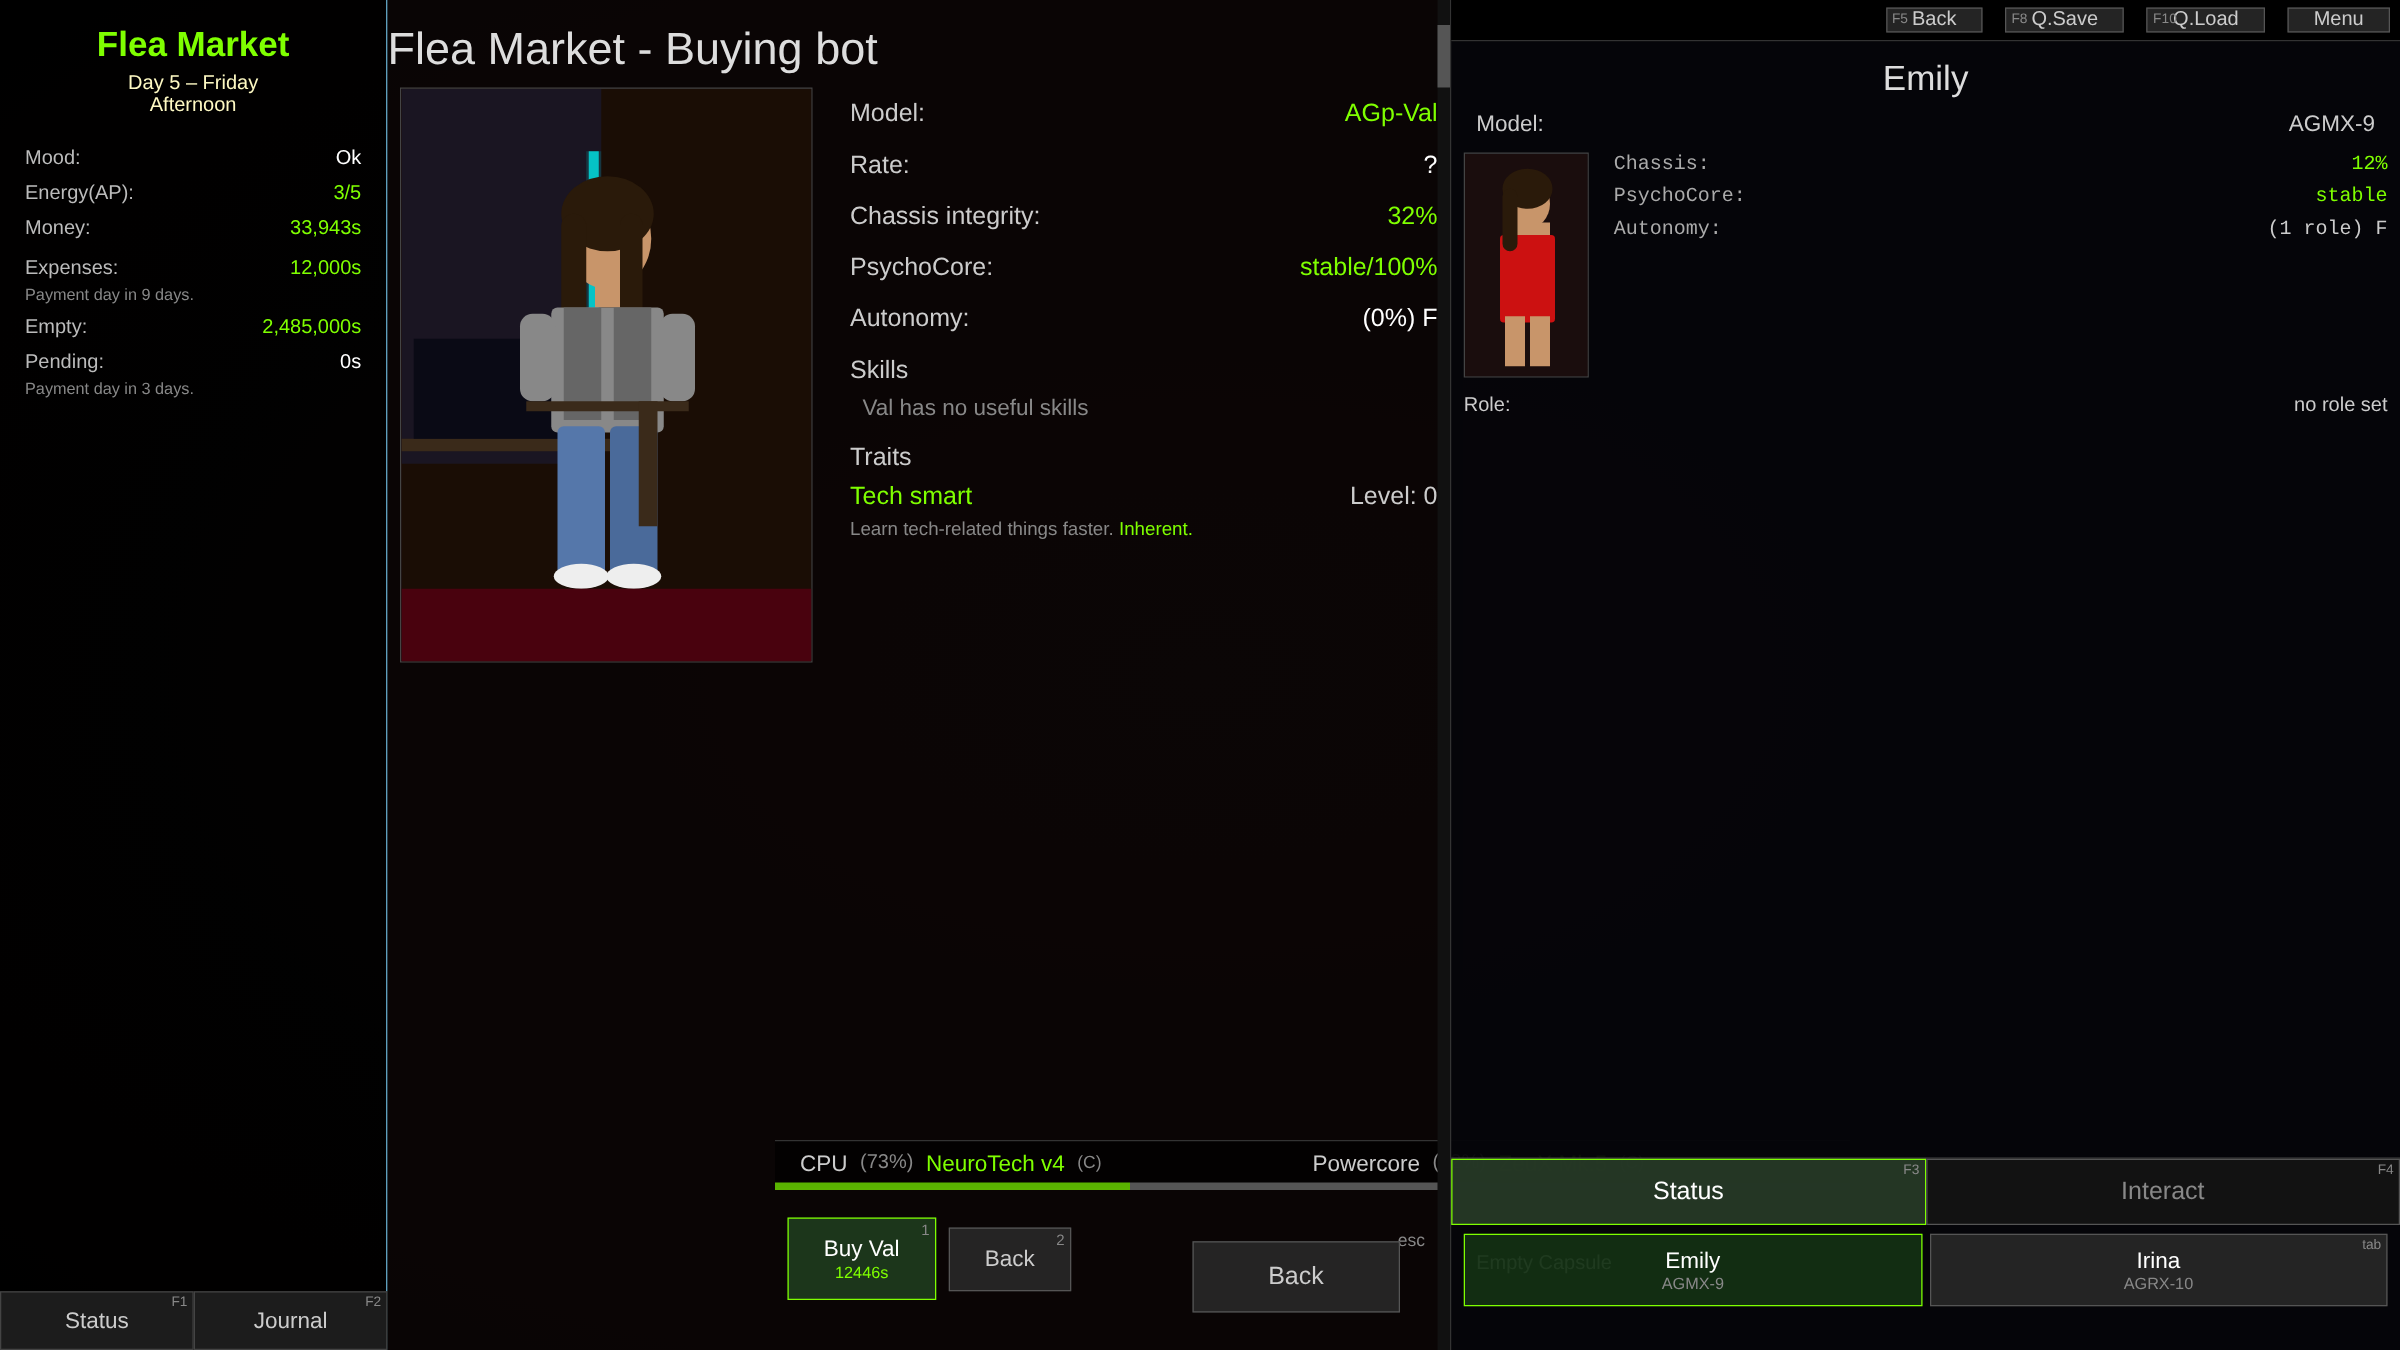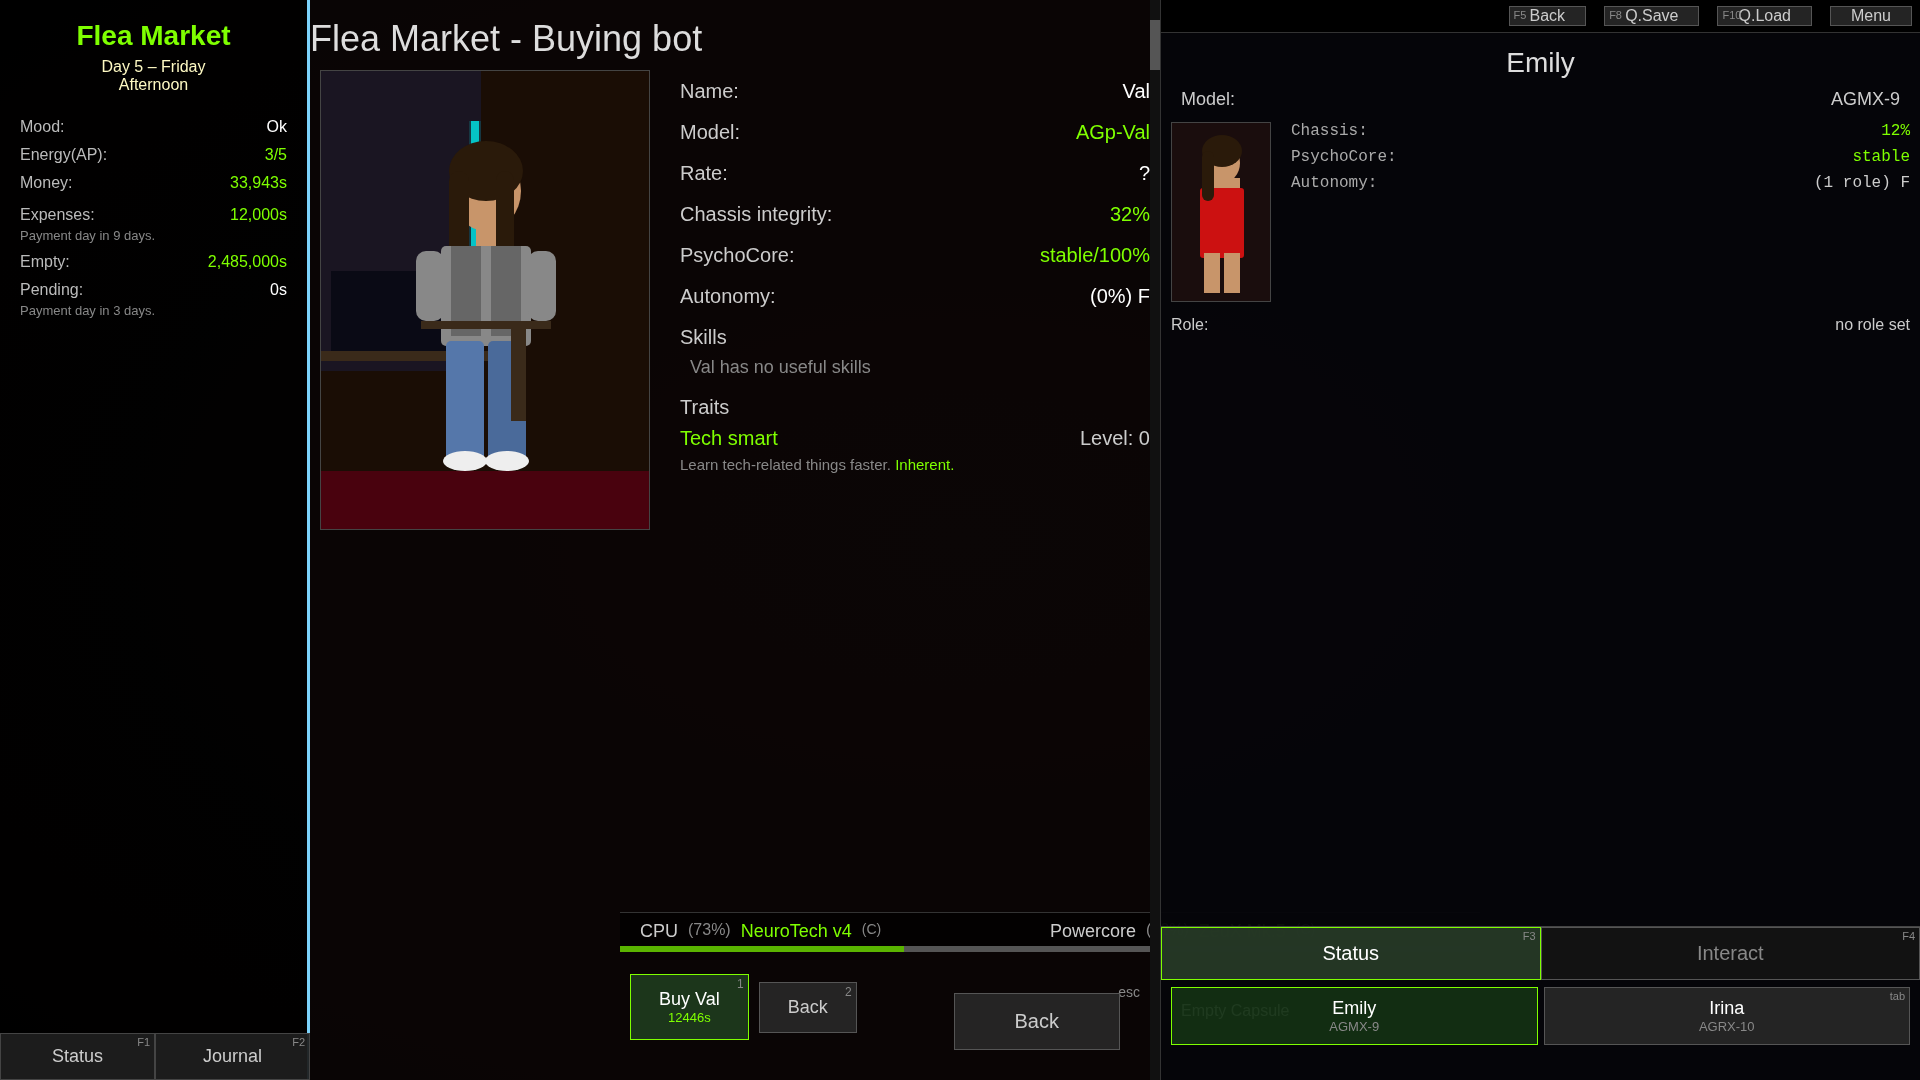--- a/index.html
+++ b/index.html
@@ -19,21 +19,21 @@
       inset: 0;
       background: radial-gradient(ellipse at center, #1a0a0a 0%, #050505 100%);
     }
 
     
     .left-sidebar {
       position: absolute;
       left: 0; top: 0;
       width: 310px; height: 1080px;
       background: rgba(0,0,0,0.85);
-      border-right: 3px solid #7dd3fc;
+      border-right: 1px solid #7dd3fc;
       padding: 20px;
     }
 
     .sidebar-title {
       color: #7fff00;
       font-size: 28px;
       font-weight: bold;
       text-align: center;
       margin-bottom: 6px;
     }
@@ -603,24 +603,20 @@
 
           <rect x="100" y="250" width="130" height="8" fill="#3a2a1a"></rect>
           <rect x="190" y="250" width="15" height="100" fill="#3a2a1a"></rect>
 
           <rect x="0" y="400" width="330" height="60" fill="#550010" opacity="0.8"></rect>
         </svg>
       </div>
     </div>
 
     <div class="stats-panel">
-      <div class="stat-line">
-        <span class="lbl">Name:</span>
-        <span class="val white">Val</span>
-      </div>
       <div class="stat-line">
         <span class="lbl">Model:</span>
         <span class="val green">AGp-Val</span>
       </div>
       <div class="stat-line">
         <span class="lbl">Rate:</span>
         <span class="val white">?</span>
       </div>
       <div class="stat-line">
         <span class="lbl">Chassis integrity:</span>

